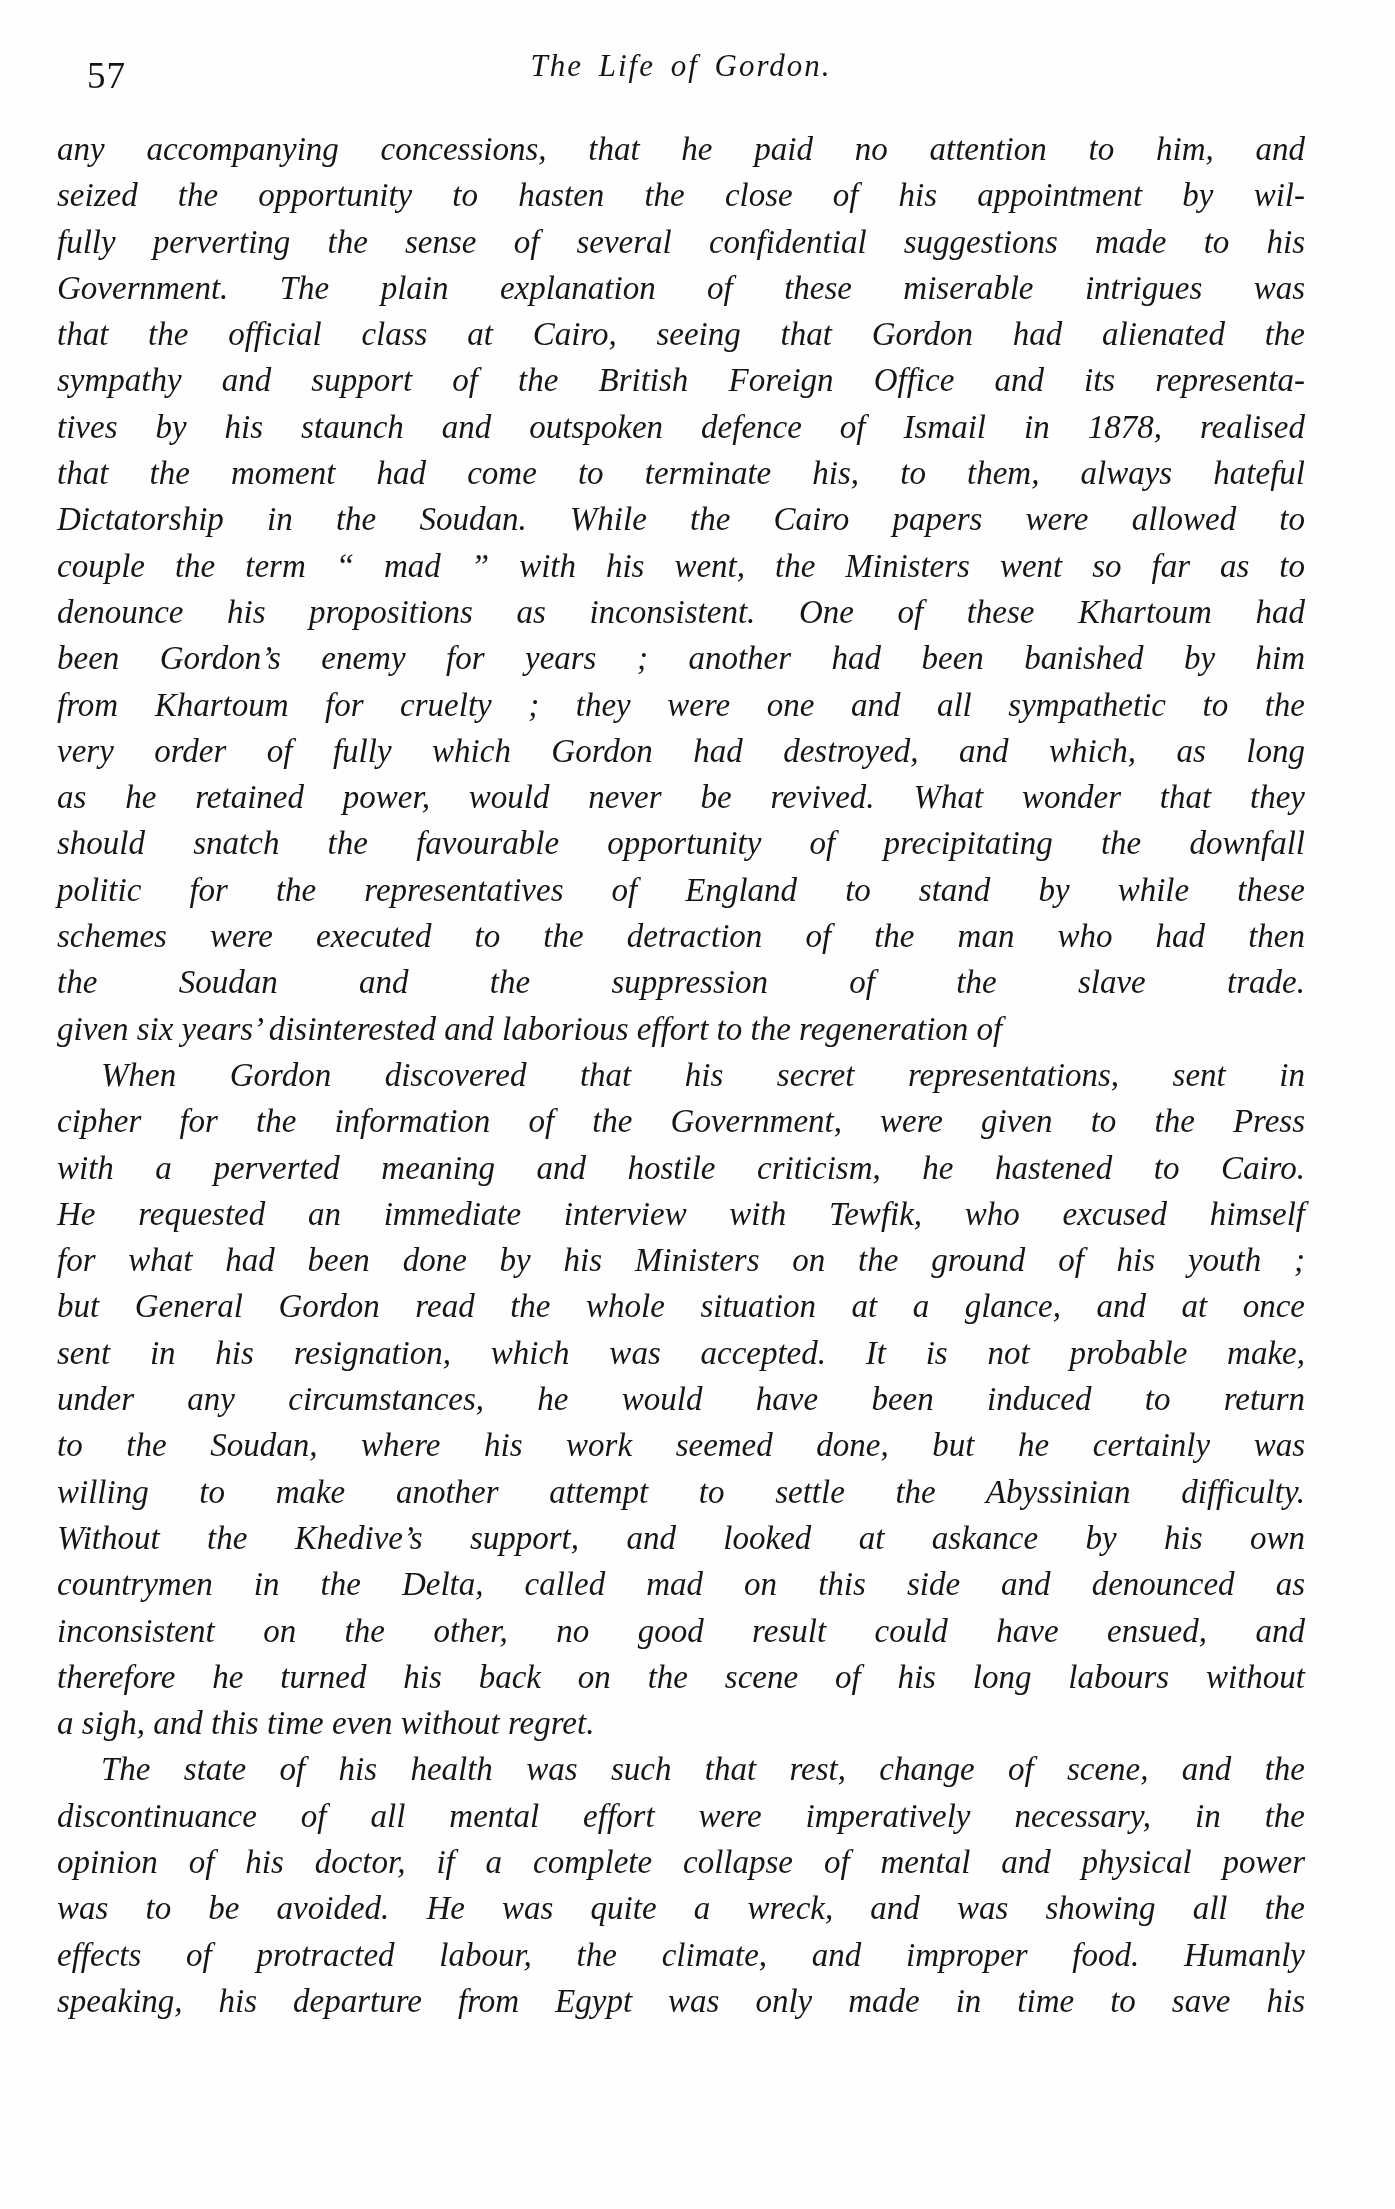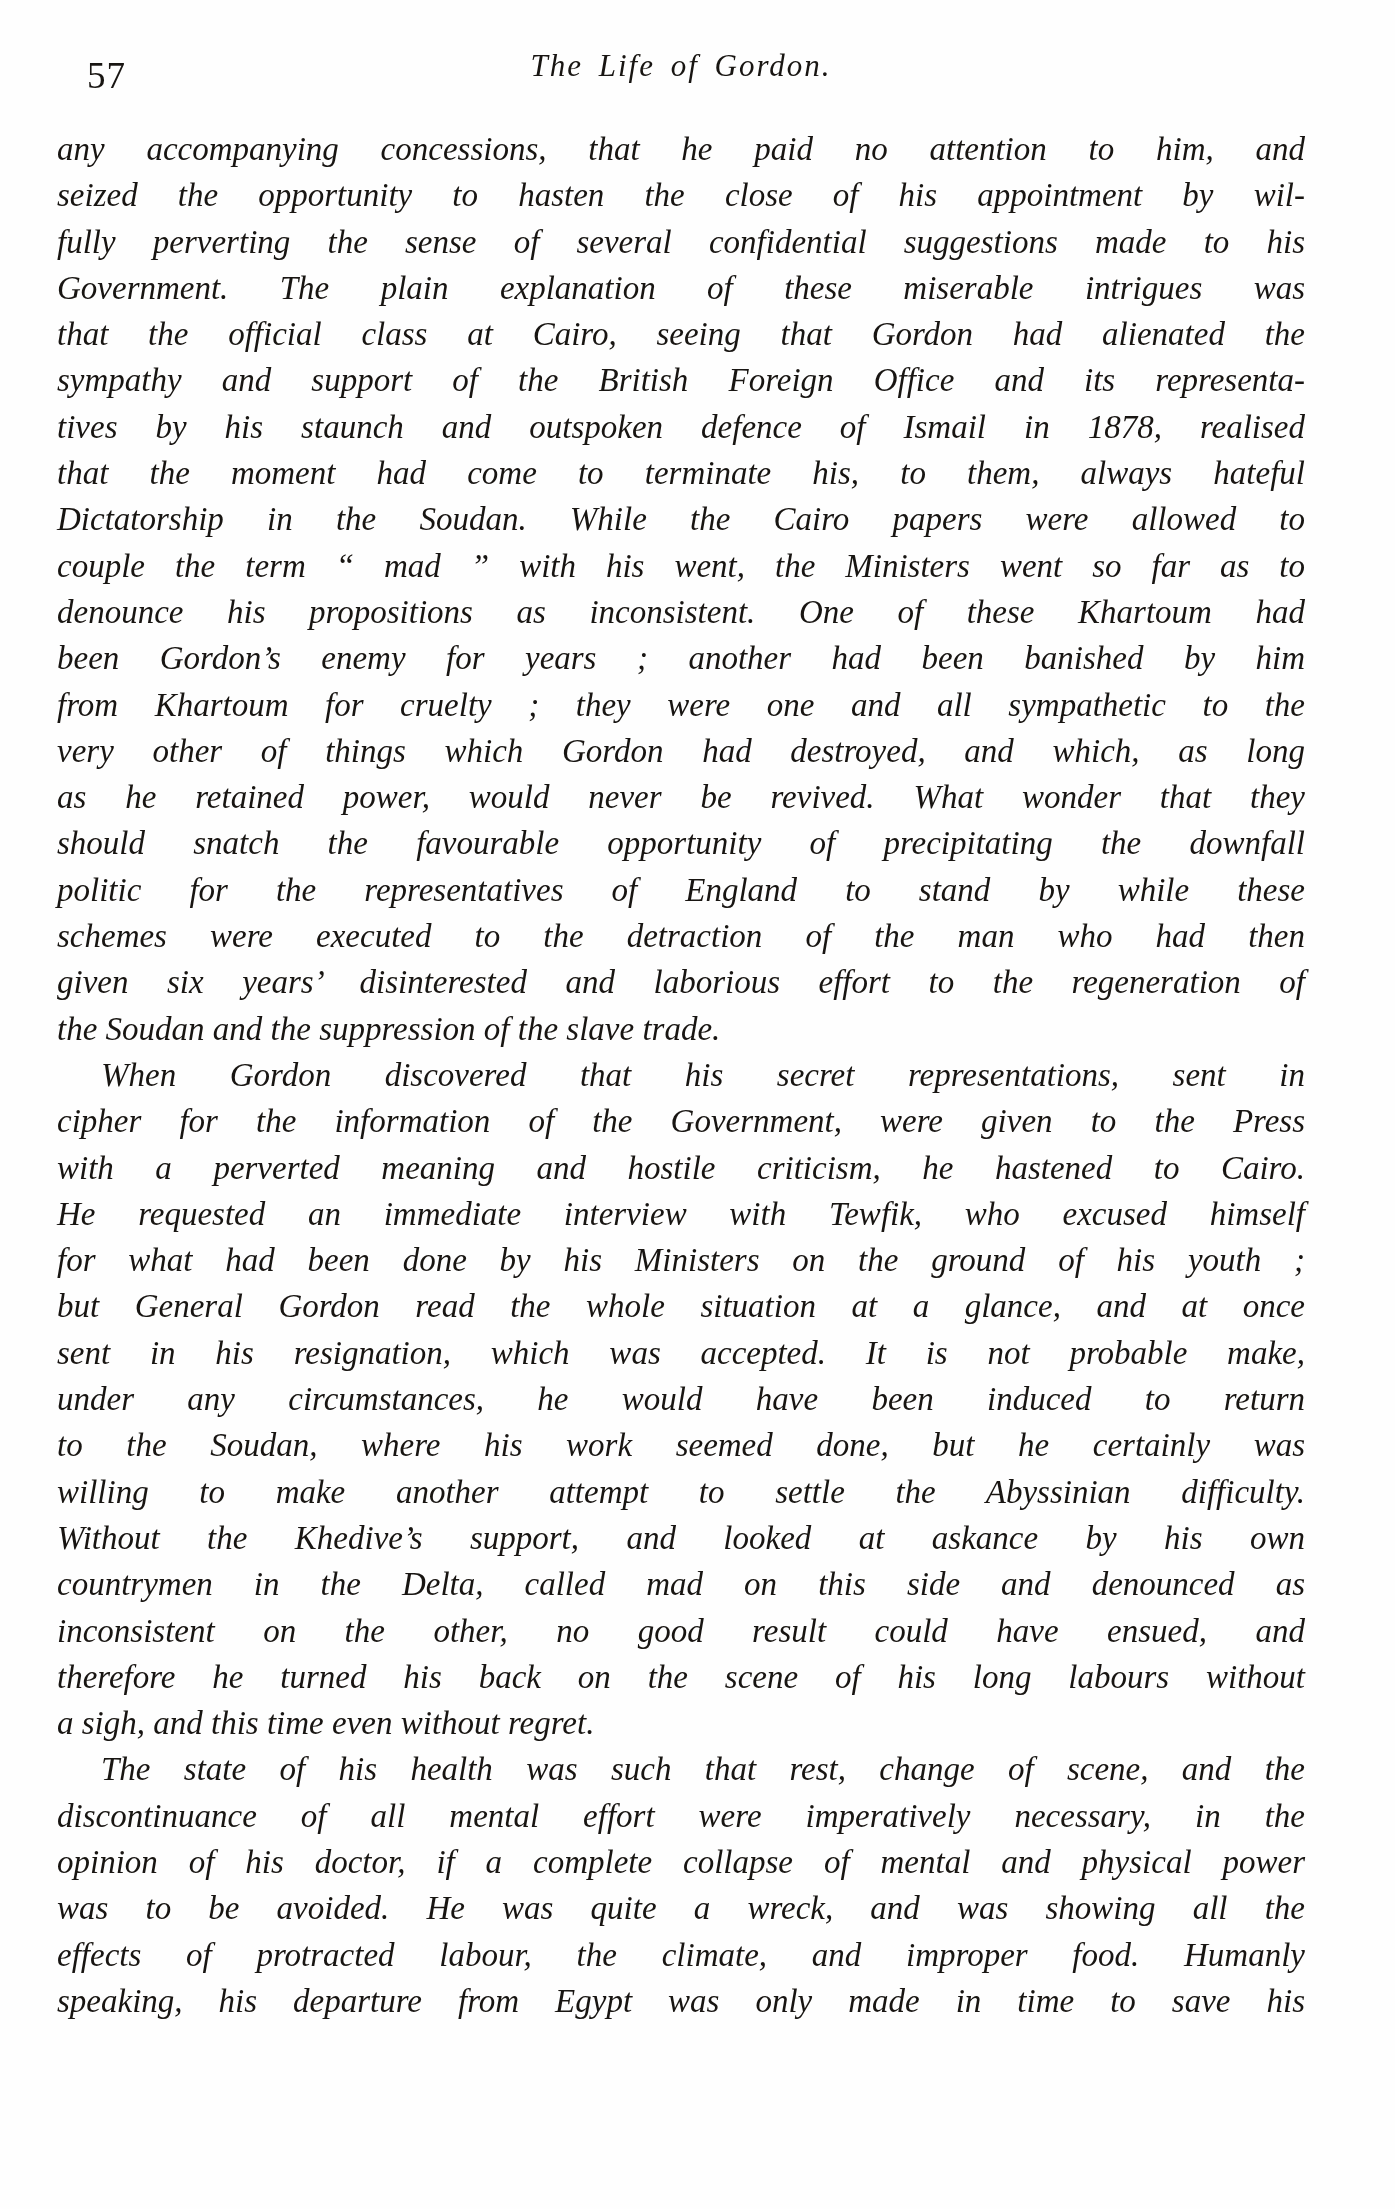--- a/index.html
+++ b/index.html
@@ -97,27 +97,27 @@
         <div class="line">Government.  The plain explanation of these miserable intrigues was</div>
         <div class="line">that the official class at Cairo, seeing that Gordon had alienated the</div>
         <div class="line">sympathy and support of the British Foreign Office and its representa-</div>
         <div class="line">tives by his staunch and outspoken defence of Ismail in 1878, realised</div>
         <div class="line">that the moment had come to terminate his, to them, always hateful</div>
         <div class="line">Dictatorship in the Soudan.  While the Cairo papers were allowed to</div>
         <div class="line">couple the term “ mad ” with his went, the Ministers went so far as to</div>
         <div class="line">denounce his propositions as inconsistent.  One of these Khartoum had</div>
         <div class="line">been Gordon’s enemy for years ; another had been banished by him</div>
         <div class="line">from Khartoum for cruelty ; they were one and all sympathetic to the</div>
-        <div class="line">very other of things which Gordon had destroyed, and which, as long</div>
+        <div class="line">very order of fully which Gordon had destroyed, and which, as long</div>
         <div class="line">as he retained power, would never be revived.  What wonder that they</div>
         <div class="line">should snatch the favourable opportunity of precipitating the downfall</div>
         <div class="line">politic for the representatives of England to stand by while these</div>
         <div class="line">schemes were executed to the detraction of the man who had then</div>
+        <div class="line">the Soudan and the suppression of the slave trade.</div>
         <div class="line">given six years’ disinterested and laborious effort to the regeneration of</div>
-        <div class="line">the Soudan and the suppression of the slave trade.</div>
       </div>
       <div class="paragraph indented">
         <div class="line">When Gordon discovered that his secret representations, sent in</div>
         <div class="line">cipher for the information of the Government, were given to the Press</div>
         <div class="line">with a perverted meaning and hostile criticism, he hastened to Cairo.</div>
         <div class="line">He requested an immediate interview with Tewfik, who excused himself</div>
         <div class="line">for what had been done by his Ministers on the ground of his youth ;</div>
         <div class="line">but General Gordon read the whole situation at a glance, and at once</div>
         <div class="line">sent in his resignation, which was accepted.  It is not probable make,</div>
         <div class="line">under any circumstances, he would have been induced to return</div>

